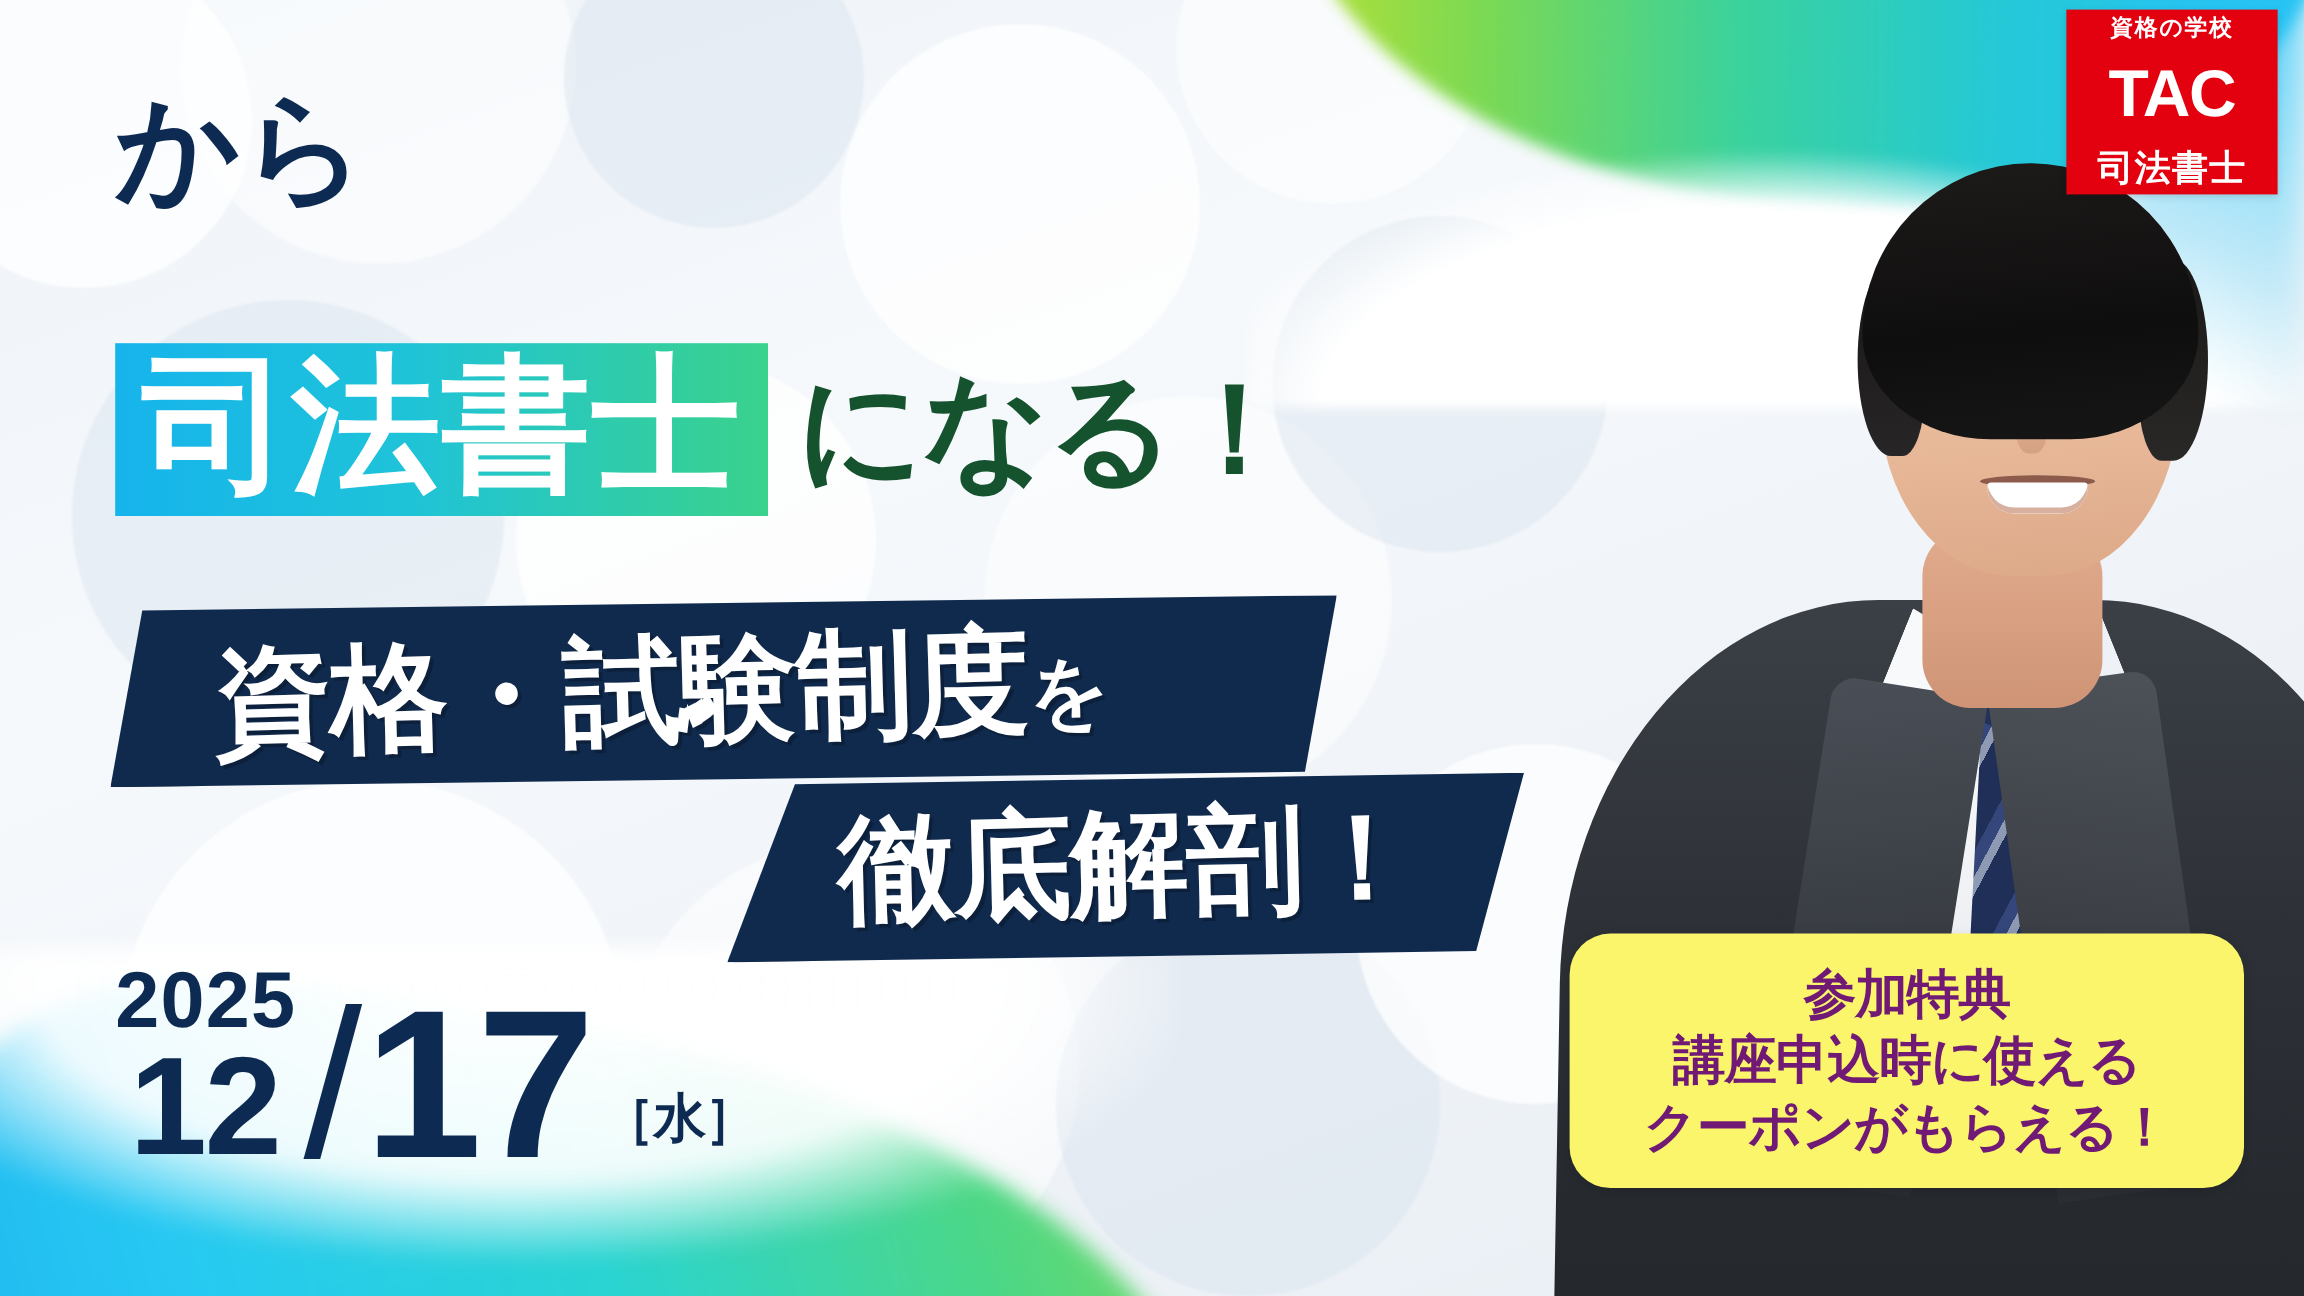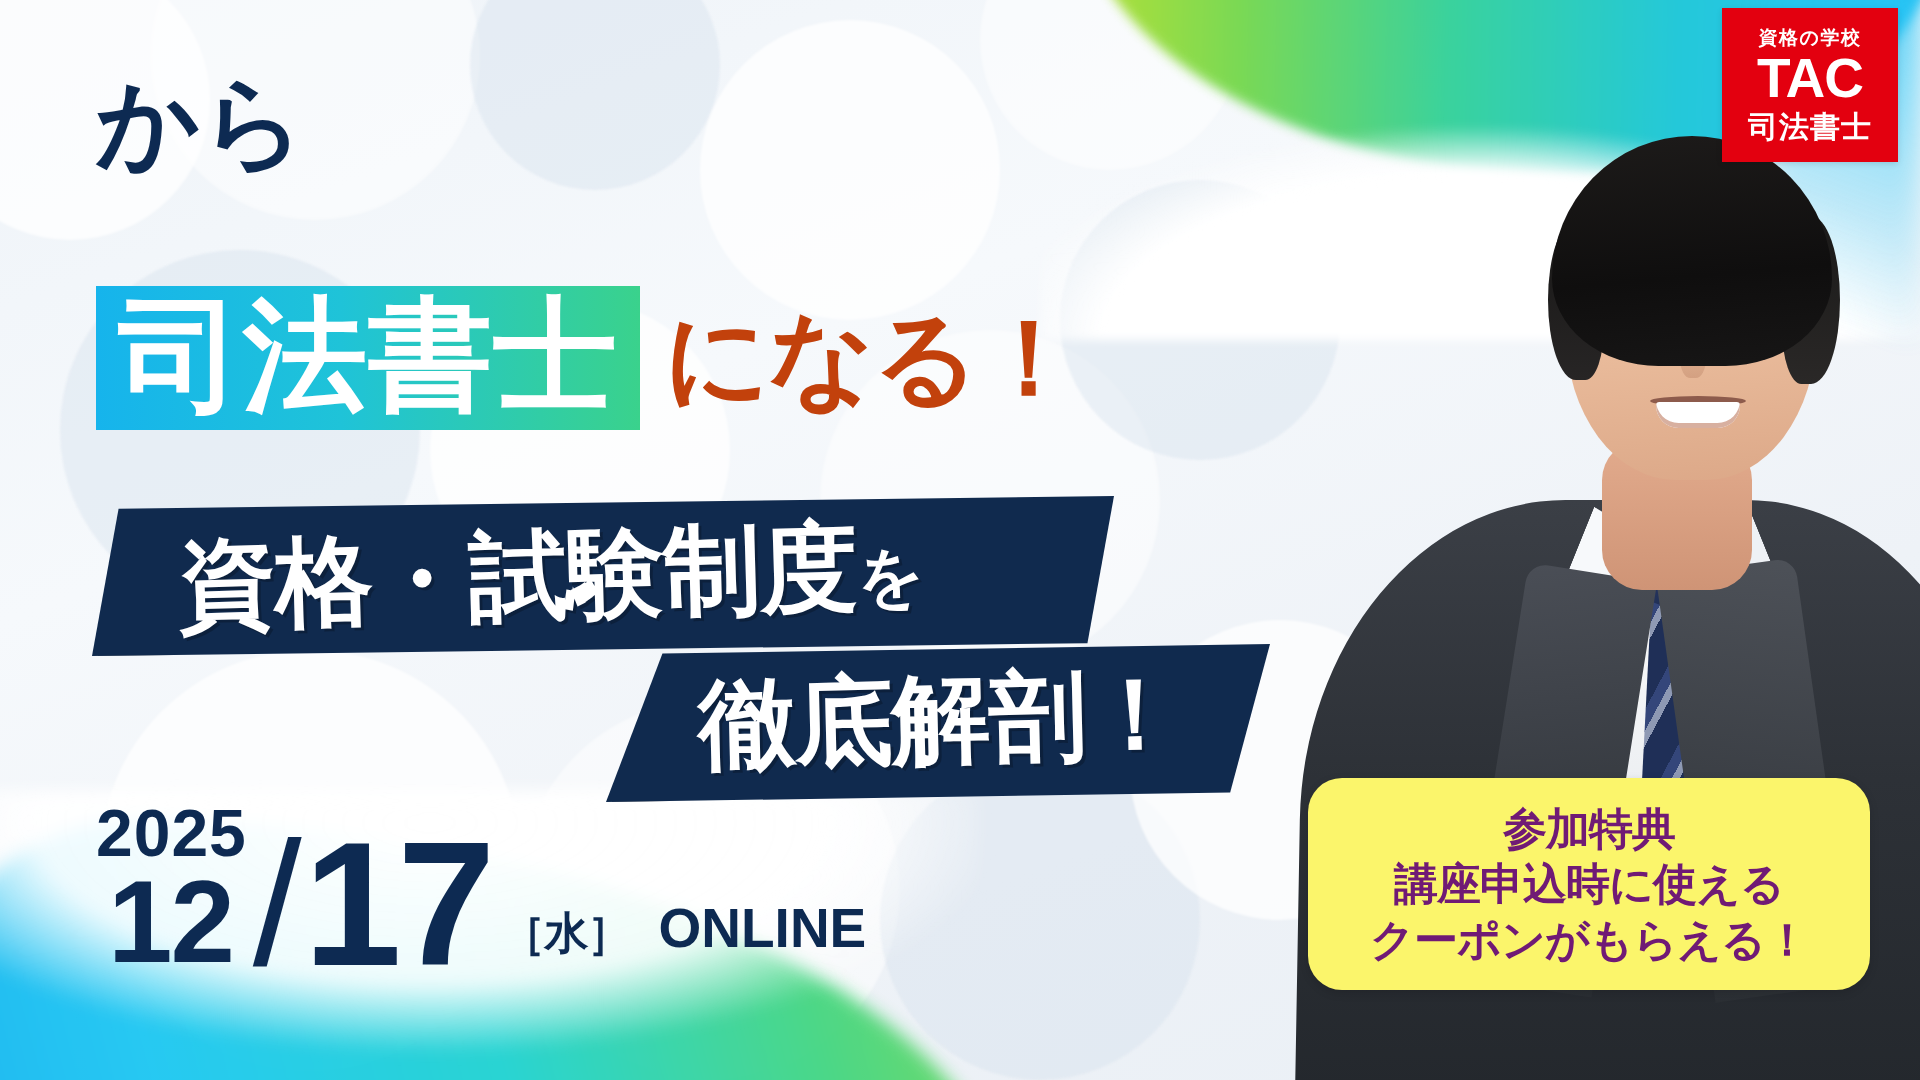--- a/index.html
+++ b/index.html
@@ -115,40 +115,40 @@
     border-radius:40%;}
   .mouth{position:absolute;left:376px;top:372px;width:84px;height:26px;
     background:#ffffff;border-radius:6px 6px 40px 40px;
     box-shadow:inset 0 -5px 0 #d8b0a0;}
   .mouth-line{position:absolute;left:370px;top:366px;width:96px;height:10px;
     background:#8d5b4c;border-radius:50%;}
 
   
   .tac{position:absolute;right:22px;top:8px;width:176px;height:154px;
     background:#e3000f;display:flex;flex-direction:column;align-items:center;
-    justify-content:center;gap:4px;box-shadow:0 2px 6px rgba(0,0,0,.12);}
+    justify-content:center;gap:18px;box-shadow:0 2px 6px rgba(0,0,0,.12);}
   .tac-small{color:#fff;font-size:19px;font-weight:700;letter-spacing:1.5px;line-height:1;}
   .tac-main{color:#fff;font-size:55px;font-weight:800;
     line-height:1;letter-spacing:-1px;}
   .tac-sub{color:#fff;font-size:30px;font-weight:800;letter-spacing:1px;line-height:1.1;}
 
   
   .h-line1{position:absolute;left:96px;top:75px;display:flex;align-items:flex-end;
     color:#0d2a52;}
   .h-line1 .big{font-size:144px;font-weight:900;line-height:.92;letter-spacing:2px;}
   .h-line1 .kana{font-size:102px;font-weight:900;line-height:.95;letter-spacing:1px;
     padding-bottom:6px;}
 
   .h-line2{position:absolute;left:96px;top:286px;display:flex;align-items:center;}
   .chip{
     background:linear-gradient(90deg,#16b4ec 0%,#1fc3d8 45%,#3ad28c 100%);
     padding:12px 22px 18px 22px;display:flex;align-items:center;
   }
   .chip span{color:#fff;font-size:124px;font-weight:900;line-height:.92;letter-spacing:1px;}
-  .h-line2 .tail{color:#c2410c;font-size:104px;font-weight:900;line-height:.95;
+  .h-line2 .tail{color:#14532d;font-size:104px;font-weight:900;line-height:.95;
     margin-left:24px;letter-spacing:-2px;}
 
   
   .banner{position:absolute;background:#102a4e;}
   .banner .txt{color:#fff;font-weight:900;white-space:nowrap;
     text-shadow:3px 3px 0 rgba(0,0,0,.22);}
   .band1{
     left:92px;top:496px;width:1022px;height:160px;
     clip-path:polygon(2.6% 8%,100% 0,97.4% 92%,0 100%);
     box-shadow:6px 7px 0 rgba(0,0,0,.55);
@@ -268,21 +268,20 @@
 
   <div class="datewrap">
     <div class="dcol">
       <span class="dyear">2025</span>
       <span class="dmonth">12</span>
     </div>
     <span class="dslash">/</span>
     <span class="dday">17</span>
     <span class="dow">［水］</span>
     <div class="tcol">
-      <span class="donline">ONLINE</span>
     </div>
   </div>
 
   <div class="callout">
     <div>参加特典</div>
     <div>講座申込時に使える</div>
     <div>クーポンがもらえる！</div>
   </div>
 
 </div>

